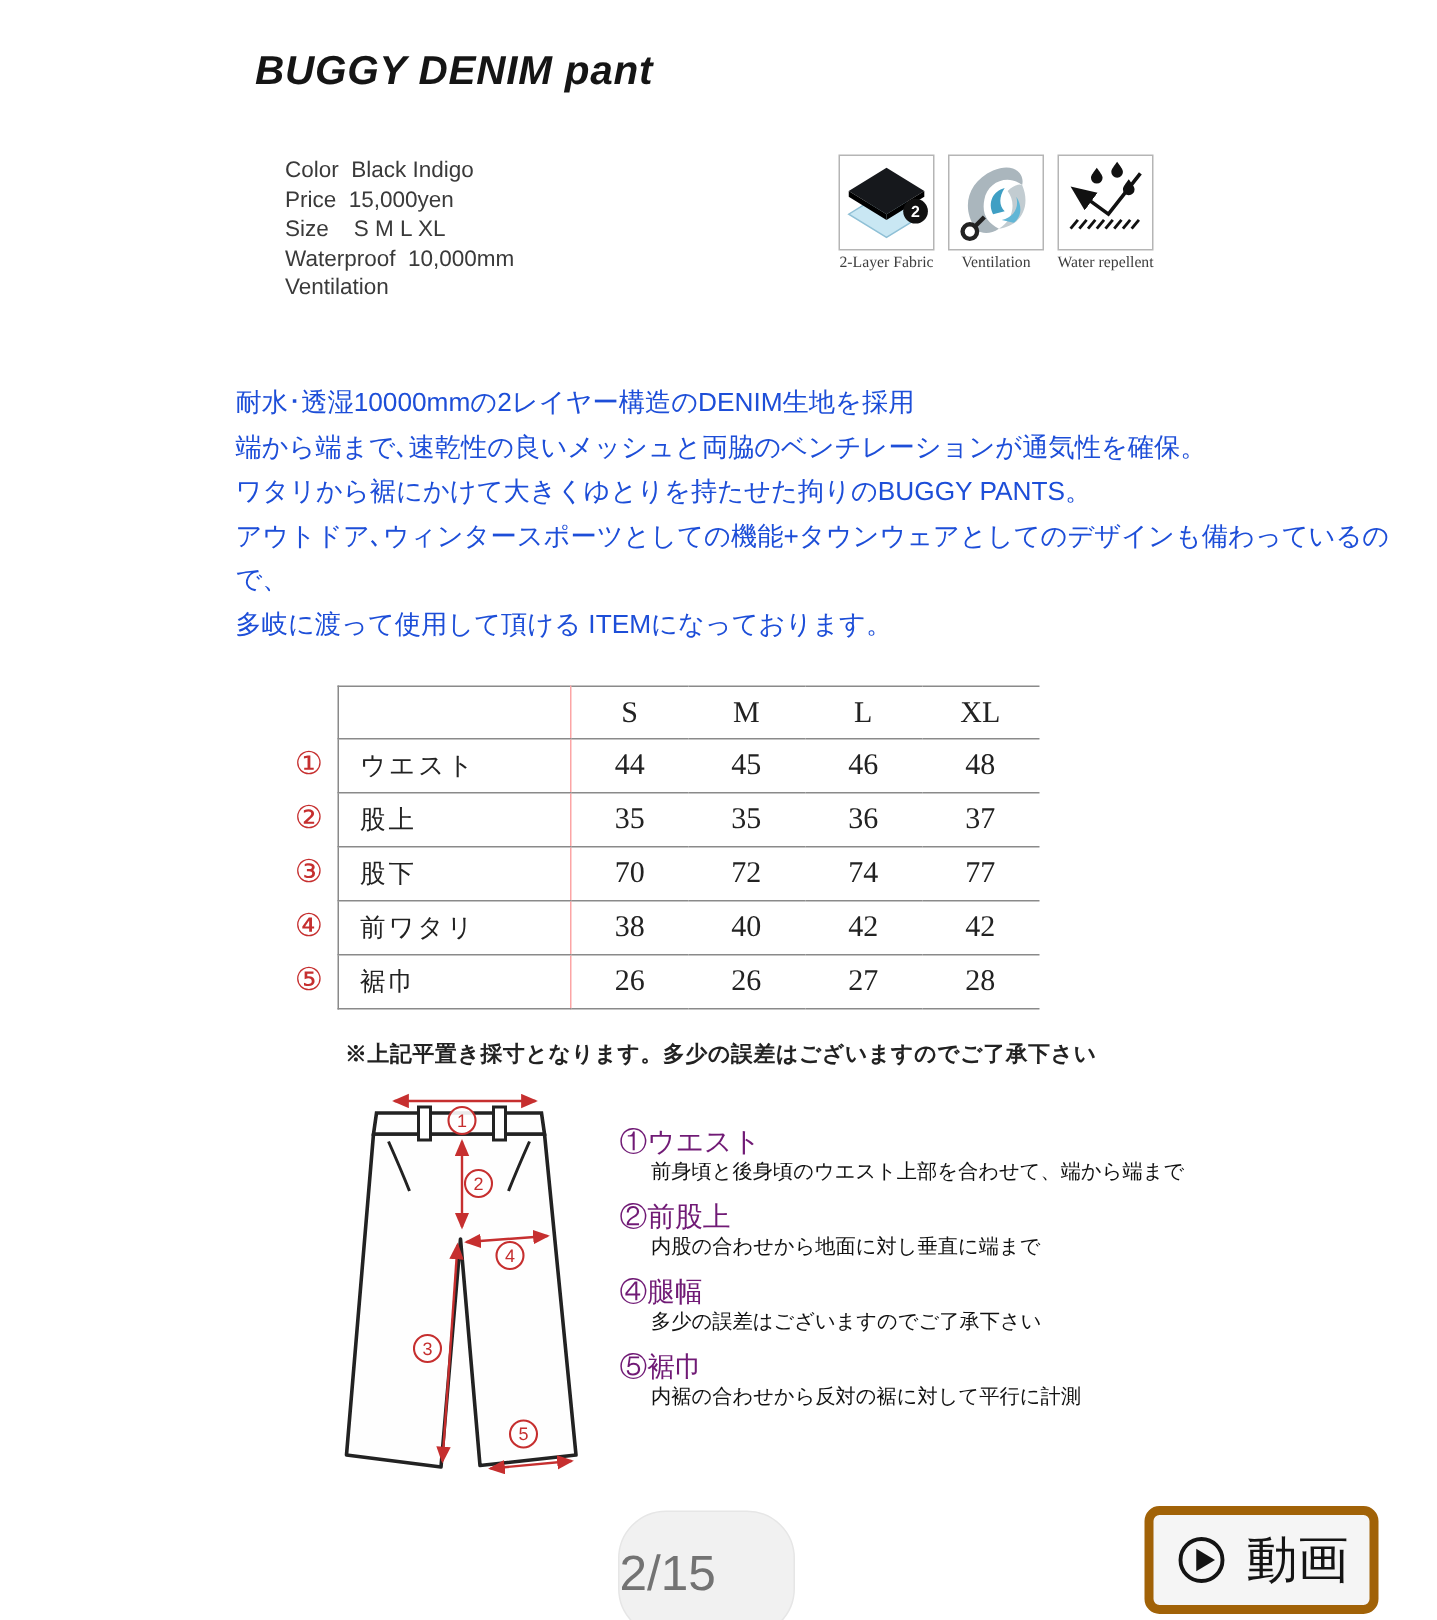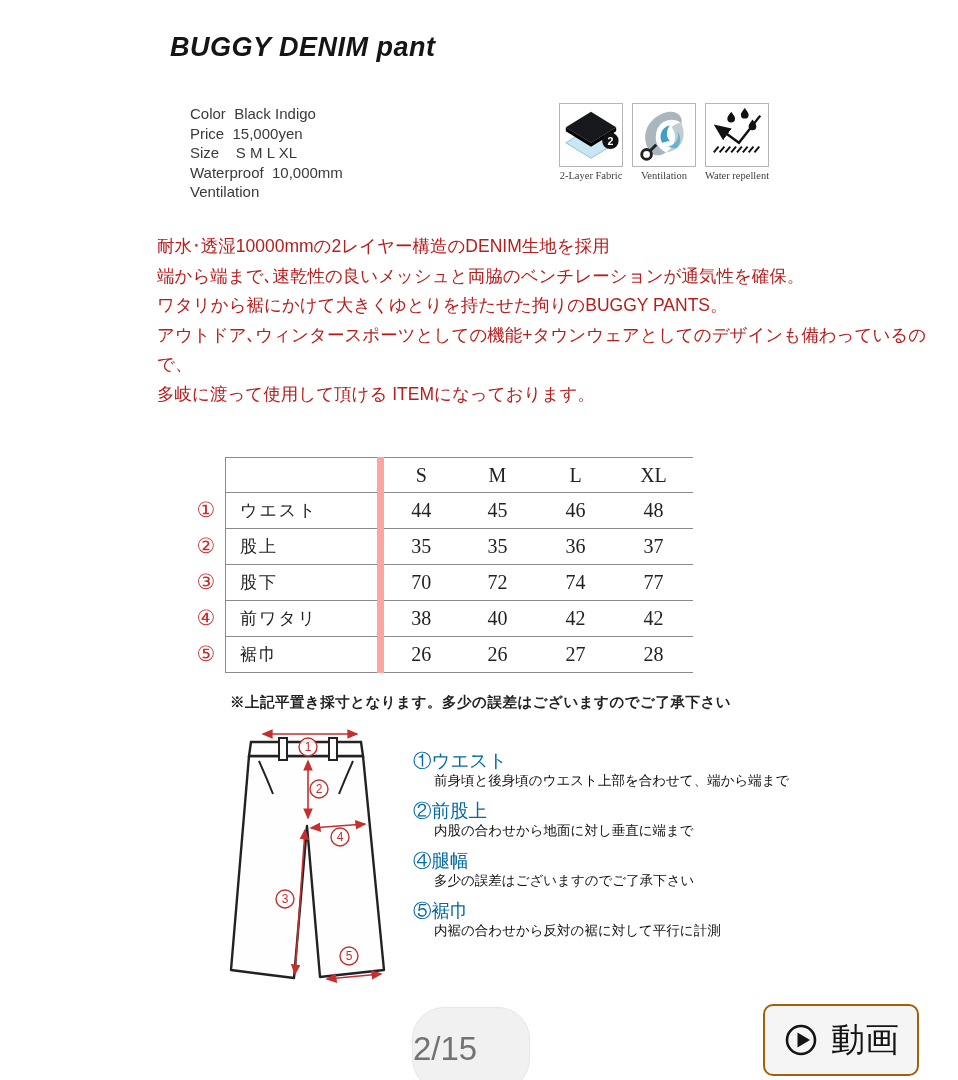--- a/index.html
+++ b/index.html
@@ -15,54 +15,54 @@
     font-size:27px; font-weight:bold; font-style:italic; letter-spacing:0.5px; color:#151515;
   }
   .specs { position:absolute; left:190px; top:90px; font-size:15px; line-height:19.5px; color:#3a3a3a; }
   .spec-line { white-space:pre; }
 
   .icons { position:absolute; left:559px; top:89px; display:flex; gap:9px; }
   .icon-cell { width:64px; display:flex; flex-direction:column; align-items:center; }
   .icon-box { width:64px; height:64px; border:1px solid #b5b5b5; background:#fff; display:flex; align-items:center; justify-content:center; }
   .icon-caption { margin-top:3px; font-family:"Liberation Serif", serif; font-size:10.5px; color:#3d3d3d; white-space:nowrap; }
 
-  .desc { position:absolute; left:157px; top:218px; font-size:17.5px; line-height:29.5px; color:#b91c1c; }
+  .desc { position:absolute; left:157px; top:240px; font-size:17.5px; line-height:29.5px; color:#1d4ed8; }
 
   .size-table { position:absolute; left:225px; top:443px; border-collapse:collapse; table-layout:fixed; }
   .size-table td, .size-table th { border-bottom:1px solid #8a8a8a; font-weight:normal; }
   .size-table tr.hdr td { border-top:1px solid #8a8a8a; height:35px; }
   .size-table tr.row td { height:36px; }
   .size-table td.lbl {
-    width:155px; border-left:1px solid #8a8a8a; border-right:7px solid #fca5a5;
+    width:155px; border-left:1px solid #8a8a8a; border-right:1px solid #fca5a5;
     padding-left:14px; font-family:"Liberation Serif", serif; font-size:17px; letter-spacing:2px; color:#222;
   }
   .size-table td.val {
     width:78px; text-align:center; font-family:"Liberation Serif", serif; font-size:20px; color:#222;
   }
   .row-markers { position:absolute; left:193px; top:0; }
   .row-marker { position:absolute; left:0; width:26px; text-align:center; color:#c62f2f; font-size:21px; line-height:24px; }
 
   .note { position:absolute; left:230px; top:679px; font-size:14.5px; font-weight:bold; color:#222; letter-spacing:0.5px; }
 
   .diagram { position:absolute; left:215px; top:712px; width:190px; height:272px; }
 
   .guide { position:absolute; left:413px; top:735px; width:430px; }
   .guide-item { margin-bottom:9px; }
-  .guide-term { font-size:18.5px; line-height:23px; color:#0369a1; }
+  .guide-term { font-size:18.5px; line-height:23px; color:#701a75; }
   .guide-desc { font-size:13.5px; line-height:18px; margin-left:21px; color:#111; }
 
   .pager {
     position:absolute; left:412px; top:993px; width:118px; height:84px;
     background:#f1f1f1; border:1px solid #e6e6e6; border-radius:32px;
     display:flex; align-items:center; 
     font-size:33px; color:#737373;
   }
   .video-btn {
     position:absolute; left:763px; top:990px; width:156px; height:72px;
-    background:#f5f5f5; border:2px solid #a16207; border-radius:10px;
+    background:#f5f5f5; border:6px solid #a16207; border-radius:10px;
     display:flex; align-items:center; justify-content:center; gap:12px;
     font-size:34px; color:#141414; cursor:pointer;
   }
 </style>
 </head>
 <body>
 
 <div class="canvas">
 
   <div class="title">BUGGY DENIM pant</div>

